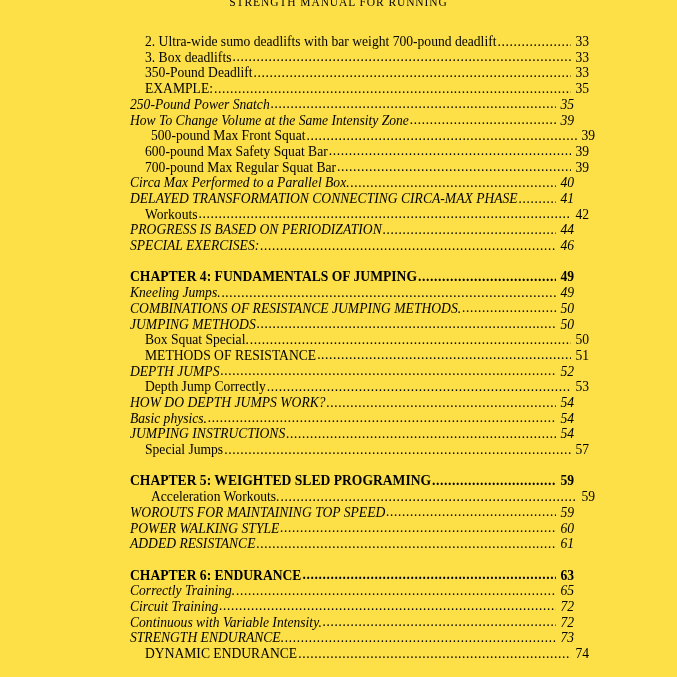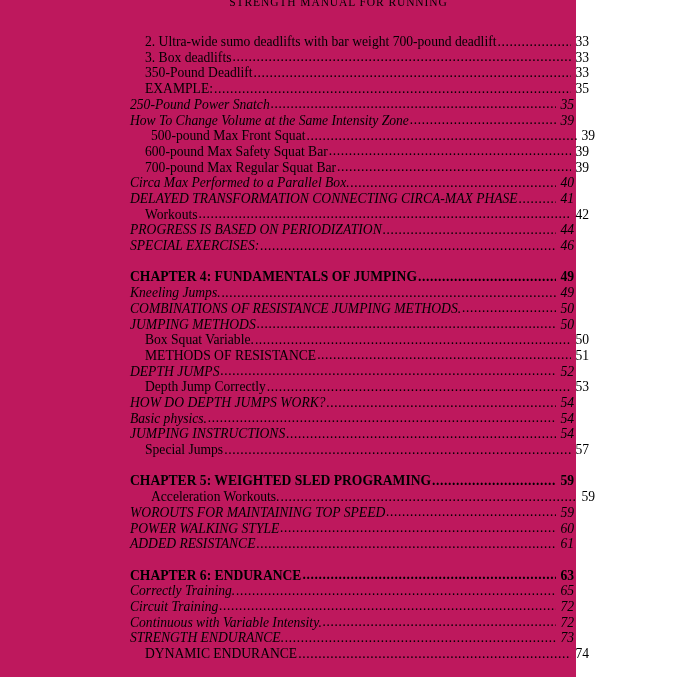--- a/index.html
+++ b/index.html
@@ -12,23 +12,23 @@
     height: 677px;
     overflow: hidden;
     font-family: "Liberation Serif", "DejaVu Serif", serif;
     color: #000000;
     position: relative;
   }
 
   #page {
     position: absolute;
     left: 0; top: 0;
-    width: 576px;
+    width: 677px;
     height: 677px;
-    background: #be185d;
+    background: #fde047;
   }
 
   
   #running-header {
     position: absolute;
     left: 0;
     top: -4px;
     width: 677px;
     text-align: center;
     font-size: 11.5px;
@@ -182,21 +182,21 @@
         <span class="title">COMBINATIONS OF RESISTANCE JUMPING METHODS.</span>
         <span class="leader">...........................................................................................................................................................................................................................</span>
         <span class="page">50</span>
       </div>
       <div class="toc-line lvl1">
         <span class="title">JUMPING METHODS </span>
         <span class="leader">...........................................................................................................................................................................................................................</span>
         <span class="page">50</span>
       </div>
       <div class="toc-line lvl2">
-        <span class="title">Box Squat Variable.</span>
+        <span class="title">Box Squat Special.</span>
         <span class="leader">...........................................................................................................................................................................................................................</span>
         <span class="page">50</span>
       </div>
       <div class="toc-line lvl2">
         <span class="title">METHODS OF RESISTANCE </span>
         <span class="leader">...........................................................................................................................................................................................................................</span>
         <span class="page">51</span>
       </div>
       <div class="toc-line lvl1">
         <span class="title">DEPTH JUMPS  </span>

